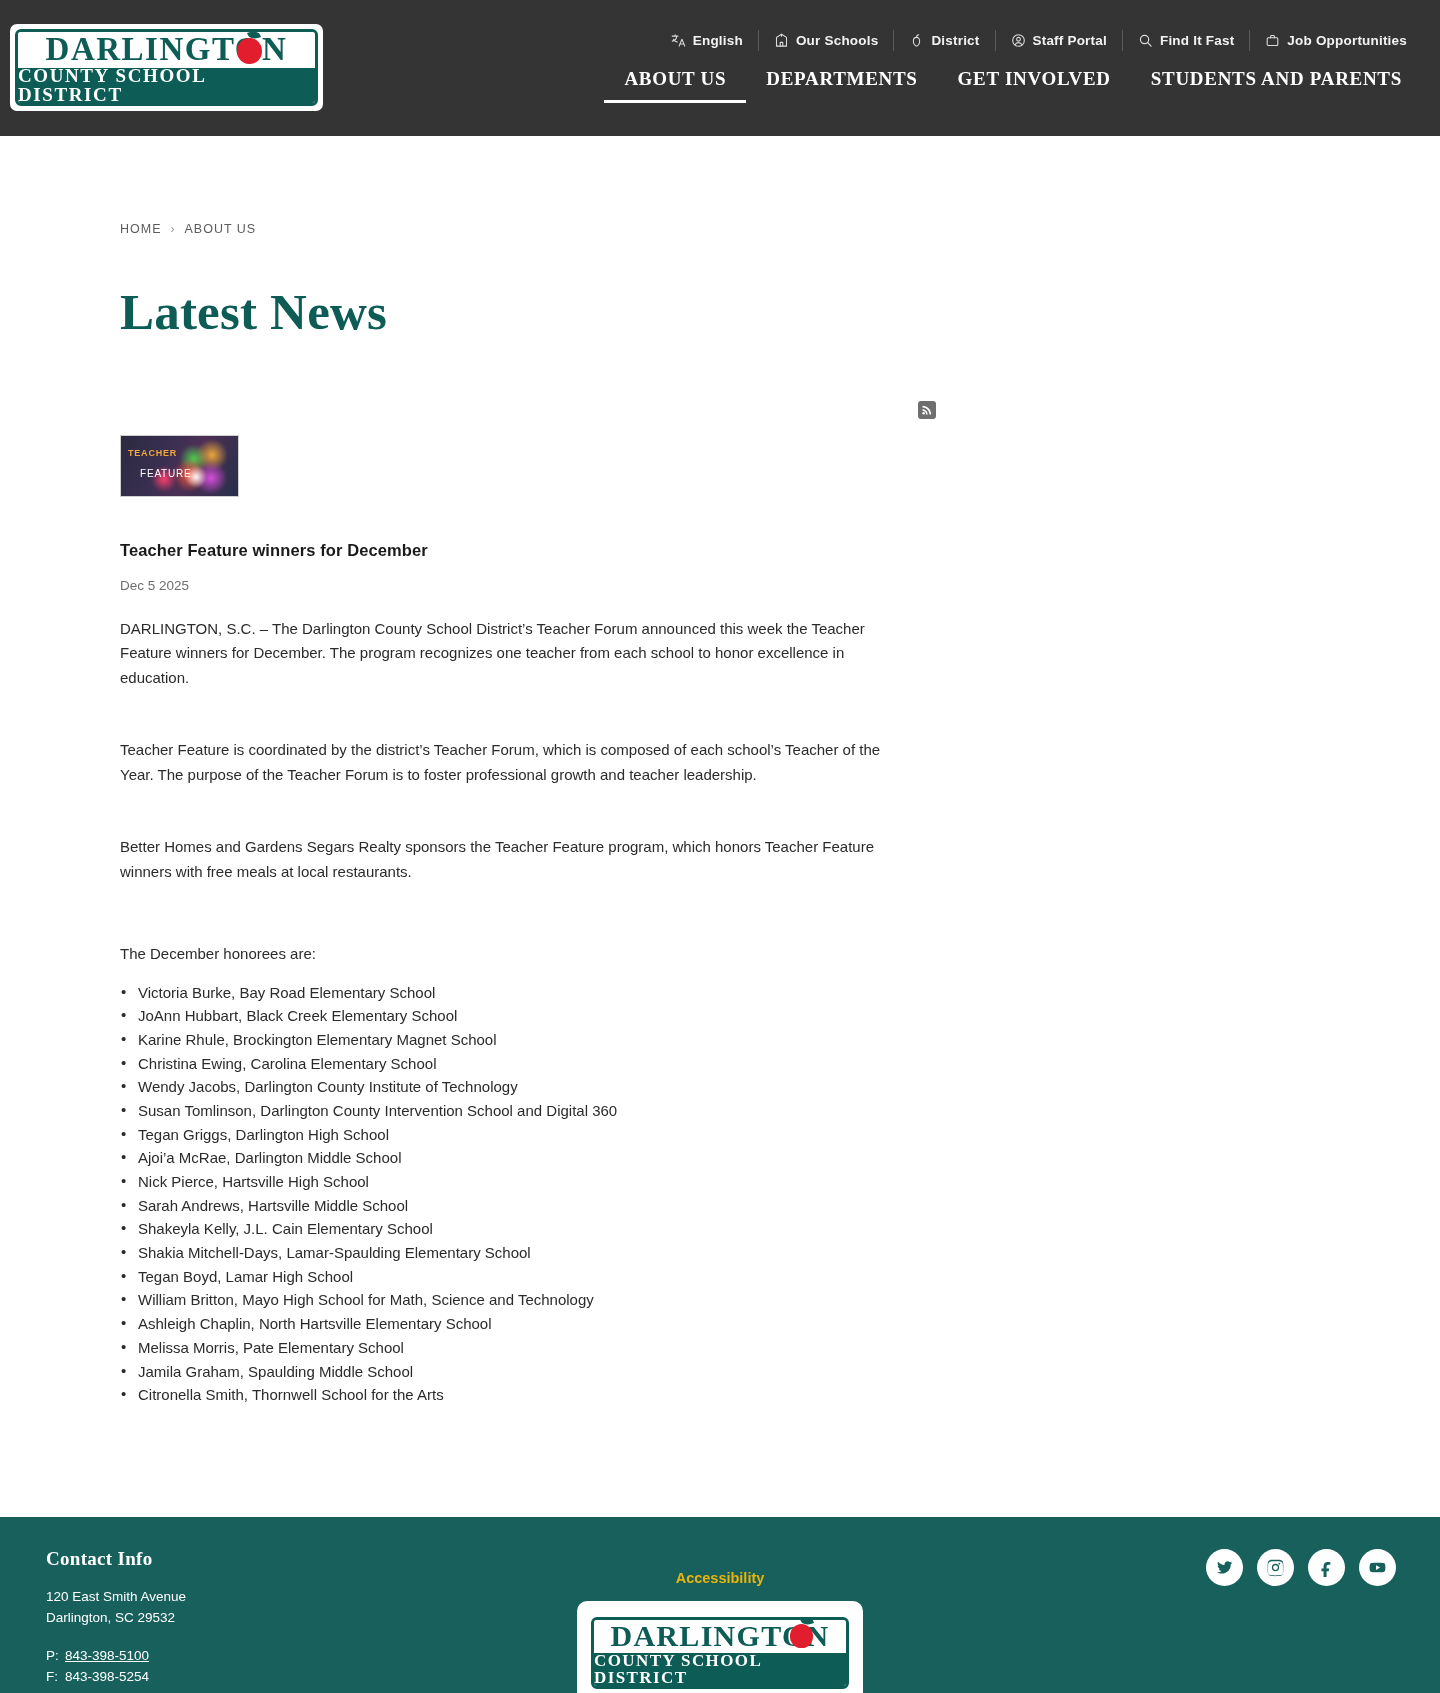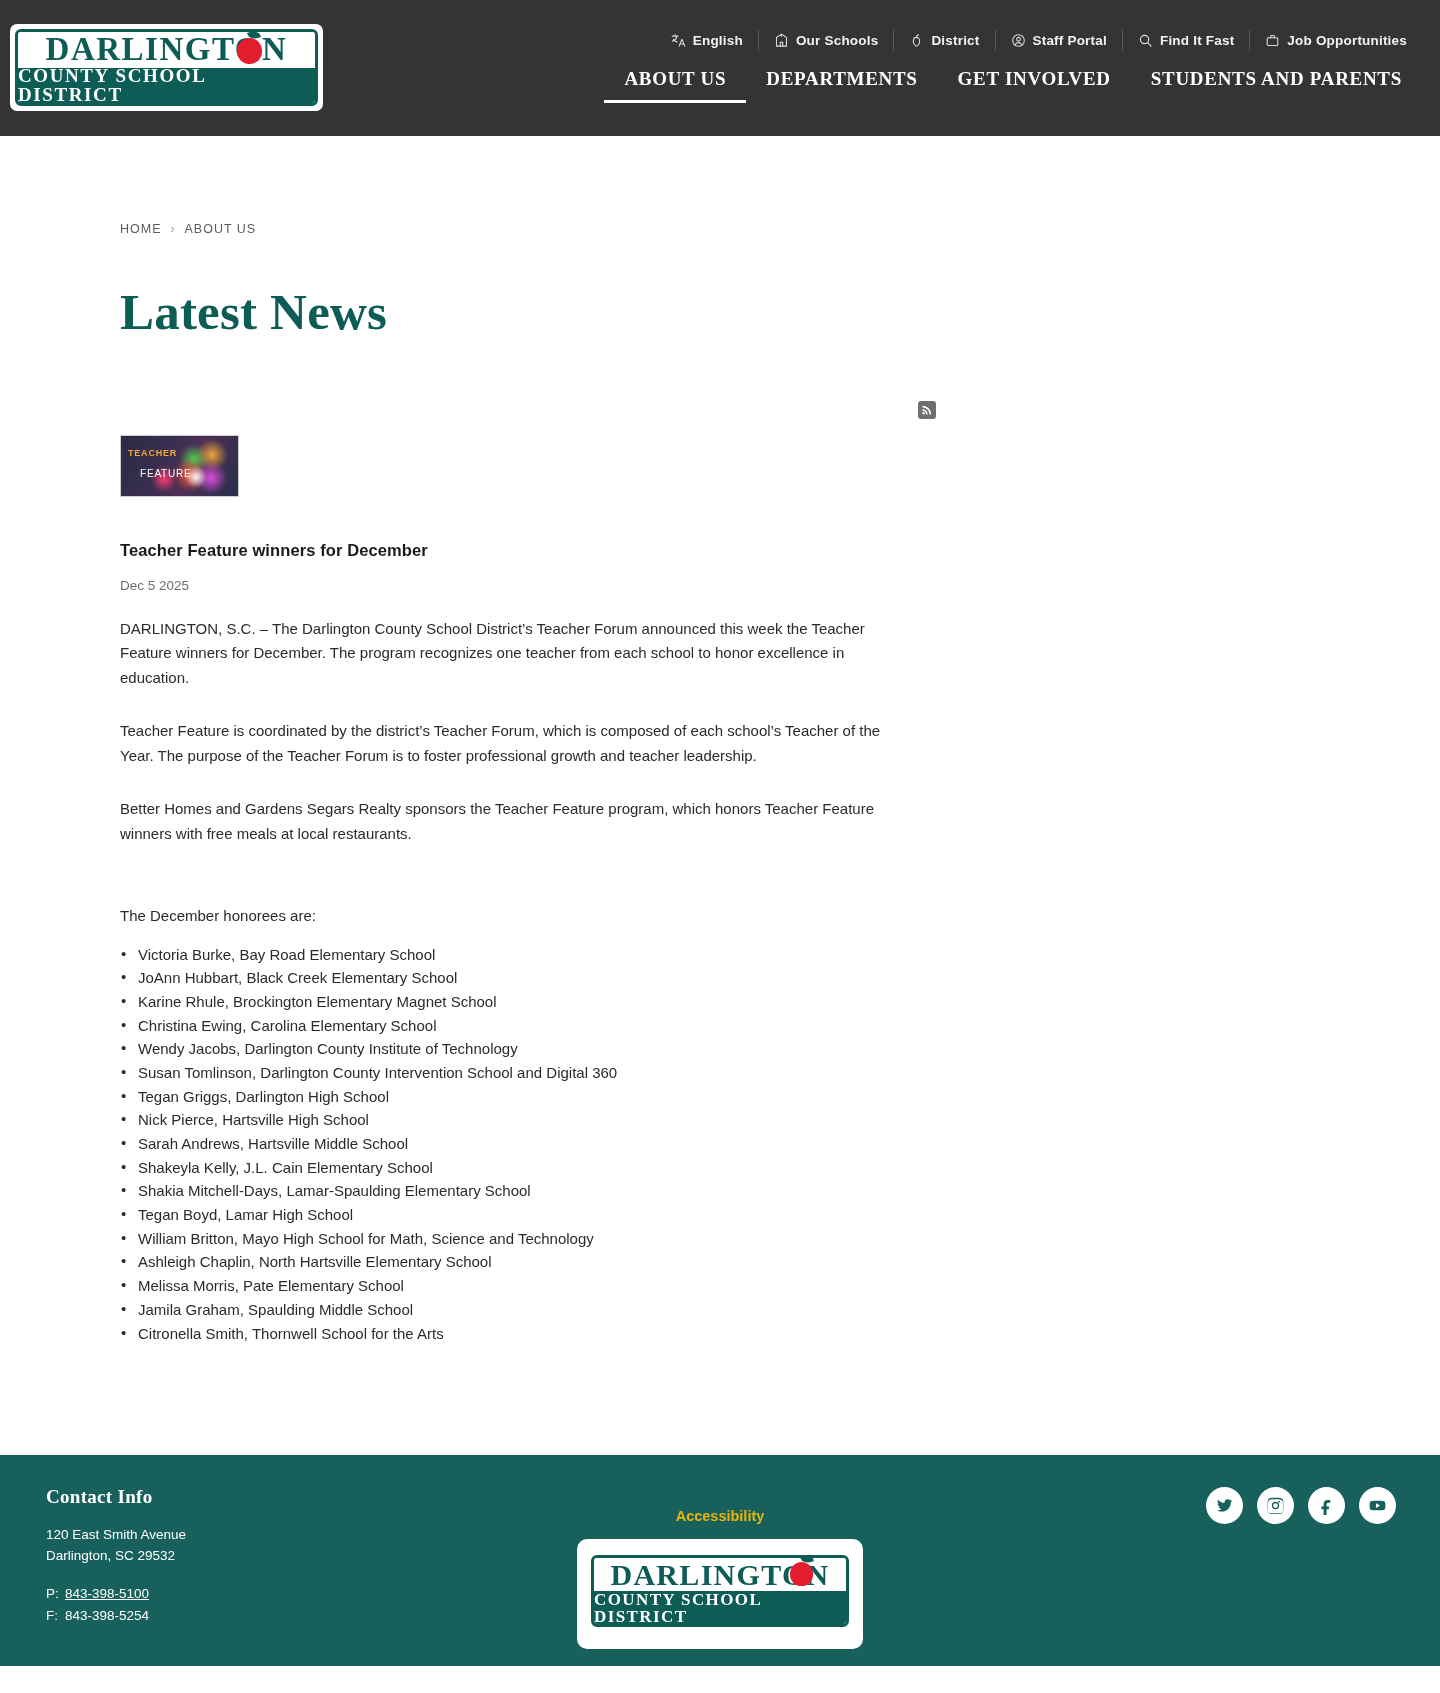--- a/index.html
+++ b/index.html
@@ -235,21 +235,21 @@
     font-size: 13.5px;
     color: #6e6e6e;
   }
   .article-body p {
     margin-top: 24px;
     font-size: 15px;
     line-height: 1.63;
     color: #2b2b2b;
     max-width: 770px;
   }
-  .article-body p.spaced { margin-top: 29px; }
+  .article-body p.spaced { margin-top: 48px; }
   .article-body ul {
     margin-top: 14px;
     list-style: none;
   }
   .article-body li {
     position: relative;
     padding-left: 18px;
     font-size: 15px;
     line-height: 1.58;
     color: #2b2b2b;
@@ -479,20 +479,21 @@
       <p class="spaced">Better Homes and Gardens Segars Realty sponsors the Teacher Feature program, which honors Teacher Feature winners with free meals at local restaurants.</p>
       <p style="margin-top:58px;">The December honorees are:</p>
       <ul>
         <li>Victoria Burke, Bay Road Elementary School</li>
         <li>JoAnn Hubbart, Black Creek Elementary School</li>
         <li>Karine Rhule, Brockington Elementary Magnet School</li>
         <li>Christina Ewing, Carolina Elementary School</li>
         <li>Wendy Jacobs, Darlington County Institute of Technology</li>
         <li>Susan Tomlinson, Darlington County Intervention School and Digital 360</li>
         <li>Tegan Griggs, Darlington High School</li>
+        <li>Ajoi’a McRae, Darlington Middle School</li>
         <li>Nick Pierce, Hartsville High School</li>
         <li>Sarah Andrews, Hartsville Middle School</li>
         <li>Shakeyla Kelly, J.L. Cain Elementary School</li>
         <li>Shakia Mitchell-Days, Lamar-Spaulding Elementary School</li>
         <li>Tegan Boyd, Lamar High School</li>
         <li>William Britton, Mayo High School for Math, Science and Technology</li>
         <li>Ashleigh Chaplin, North Hartsville Elementary School</li>
         <li>Melissa Morris, Pate Elementary School</li>
         <li>Jamila Graham, Spaulding Middle School</li>
         <li>Citronella Smith, Thornwell School for the Arts</li>

